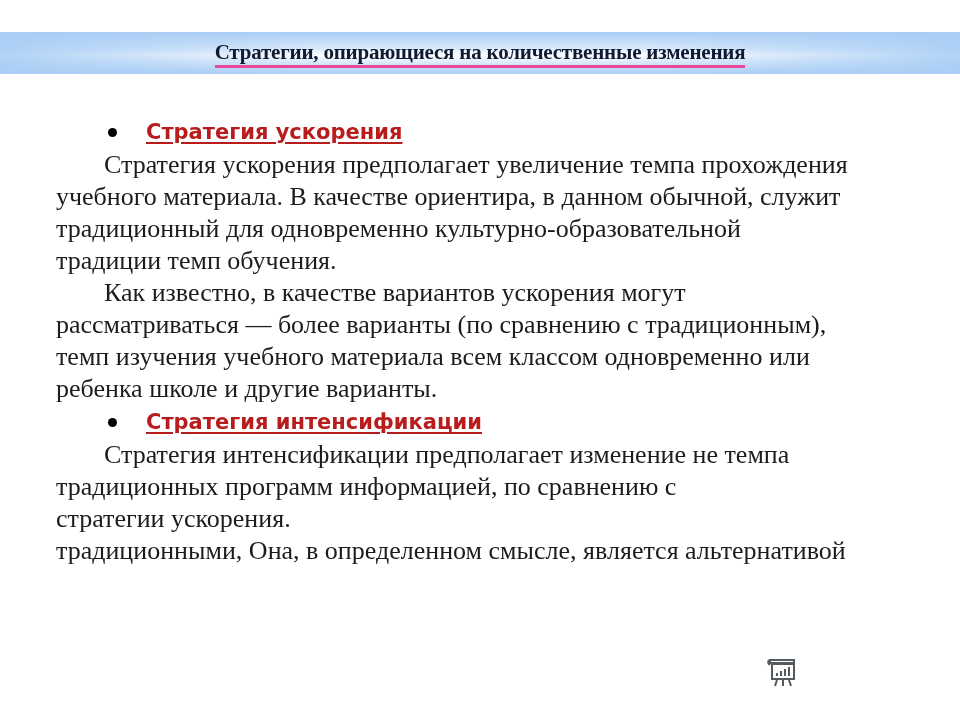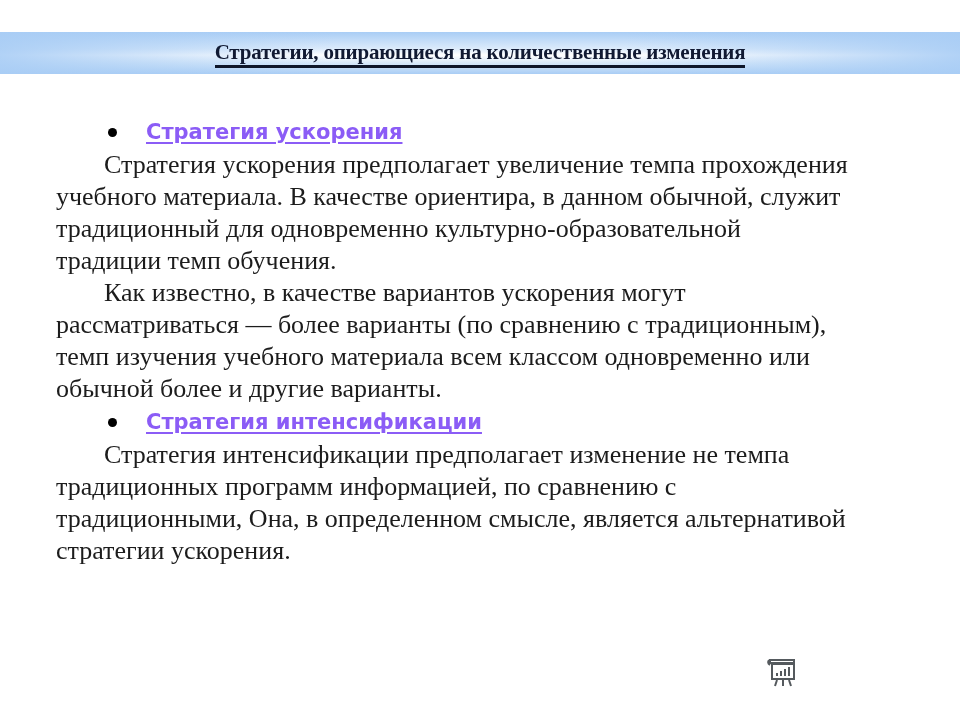--- a/index.html
+++ b/index.html
@@ -14,28 +14,28 @@
   .title-band::before {
     content: ""; position: absolute; inset: 0;
     background: linear-gradient(to right, rgba(169,205,245,0.9) 0%, rgba(255,255,255,0) 35%, rgba(255,255,255,0) 65%, rgba(169,205,245,0.9) 100%);
   }
   .title-text {
     position: absolute; left: 0; right: 0; top: 40px; text-align: center;
     font-family: "Liberation Serif", serif; font-weight: bold; font-size: 21px;
     color: #111a33; letter-spacing: -0.2px;
   }
   .title-text span {
-    border-bottom: 3px solid #0f172a; padding-bottom: 1px;
+    border-bottom: 3px solid #ec4899; padding-bottom: 1px;
   }
   .content {
     position: absolute; left: 56px; top: 115px; width: 830px;
   }
   .bullet-head {
     display: flex; align-items: center; height: 34px;
-    font-family: "DejaVu Sans", sans-serif; font-weight: bold; font-size: 21px; color: #8b5cf6;
+    font-family: "DejaVu Sans", sans-serif; font-weight: bold; font-size: 21px; color: #b91c1c;
   }
   .bullet-dot {
     width: 9px; height: 9px; border-radius: 50%; background: #000;
     margin-left: 52px; margin-right: 29px; flex-shrink: 0;
   }
   .bullet-label { text-decoration: underline; text-underline-offset: 3px; text-decoration-thickness: 2px; }
   .para {
     font-size: 26px; line-height: 32px; margin: 0; color: #1c1c1c;
   }
   .line { display: block; white-space: nowrap; }
@@ -63,32 +63,32 @@
   <p class="para">
     <span class="line indent">Стратегия ускорения предполагает увеличение темпа прохождения</span>
     <span class="line">учебного материала. В качестве ориентира, в данном обычной, служит</span>
     <span class="line">традиционный для одновременно культурно-образовательной</span>
     <span class="line">традиции темп обучения.</span>
   </p>
   <p class="para">
     <span class="line indent">Как известно, в качестве вариантов ускорения могут</span>
     <span class="line">рассматриваться — более варианты (по сравнению с традиционным),</span>
     <span class="line">темп изучения учебного материала всем классом одновременно или</span>
-    <span class="line">обычной более и другие варианты.</span>
+    <span class="line">ребенка школе и другие варианты.</span>
   </p>
 
   <div class="bullet-head">
     <span class="bullet-dot"></span>
     <span class="bullet-label">Стратегия интенсификации</span>
   </div>
   <p class="para">
     <span class="line indent">Стратегия интенсификации предполагает изменение не темпа</span>
     <span class="line">традиционных программ информацией, по сравнению с</span>
+    <span class="line">стратегии ускорения.</span>
     <span class="line">традиционными, Она, в определенном смысле, является альтернативой</span>
-    <span class="line">стратегии ускорения.</span>
   </p>
 </div>
 
 <div class="watermark">
   <svg width="34" height="34" viewBox="0 0 34 34">
     <path d="M4 4 h24 v3 h-24 z" fill="none" stroke="#555a5e" stroke-width="2"></path>
     <path d="M3 4 q-2 3 1 5" fill="none" stroke="#555a5e" stroke-width="2"></path>
     <rect x="6" y="8" width="22" height="15" fill="none" stroke="#555a5e" stroke-width="2"></rect>
     <rect x="10" y="17" width="2" height="3" fill="#555a5e"></rect>
     <rect x="14" y="15" width="2" height="5" fill="#555a5e"></rect>

